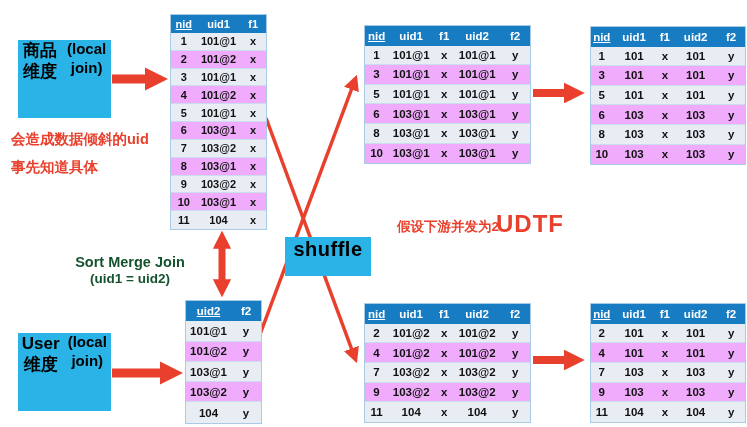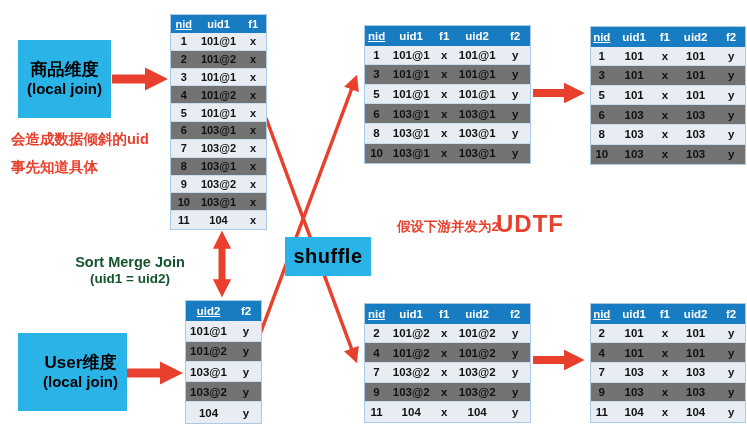--- a/index.html
+++ b/index.html
@@ -3,21 +3,21 @@
 <meta charset="utf-8">
 <style>
   html,body{margin:0;padding:0;background:#fff;}
   #stage{
     position:relative;width:747px;height:427px;overflow:hidden;background:#fff;
     font-family:"Liberation Sans","DejaVu Sans",sans-serif;font-weight:bold;
   }
   
   .table{
     position:absolute;display:flex;flex-direction:column;
-    border:1px solid #a9cbe5;background:#737373;box-sizing:border-box;
+    border:1px solid #a9cbe5;background:#f0abfc;box-sizing:border-box;
     --rh:19.6px;
   }
   .trow{display:flex;height:var(--rh);align-items:center;border-bottom:1px solid #cadded;box-sizing:border-box;}
   .trow:last-child{border-bottom:none;}
   .trow.shade{background:#e8edf4;}
   .trow.thead{background:#187cc3;color:#fff;border-bottom:none;}
   .tcell{display:block;text-align:center;font-size:11.5px;color:#111;box-sizing:border-box;white-space:nowrap;}
   .thead .tcell{color:#fff;}
   .thead .tcell:first-child{text-decoration:underline;}
   .cols3 .tcell:nth-child(1){width:27%;}
@@ -32,25 +32,25 @@
   .cols5 .tcell:nth-child(5){width:18%;}
   #t-product{left:170px;top:14px;width:97px;--rh:17.85px;z-index:2;}
   #t-product .tcell{font-size:11px;}
   #t-user{left:185px;top:300px;width:77px;--rh:20.3px;z-index:2;}
   #t-mid-top{left:364px;top:25px;width:167px;--rh:19.6px;z-index:2;}
   #t-right-top{left:590px;top:26px;width:156px;--rh:19.6px;z-index:2;}
   #t-mid-bottom{left:364px;top:303px;width:167px;--rh:19.7px;z-index:2;}
   #t-right-bottom{left:590px;top:303px;width:156px;--rh:19.7px;z-index:2;}
   
   .cyanbox{
-    position:absolute;background:#29b3e6;color:#000;display:flex;flex-direction:column;
+    position:absolute;background:#29b3e6;color:#000;display:flex;flex-direction:row;
     justify-content:center;text-align:center;line-height:1.25;z-index:3;
   }
   #box-product{left:18px;top:40px;width:93px;height:78px;font-size:17px;}
-  #box-user{left:18px;top:333px;width:93px;height:78px;font-size:17px;padding-left:16px;}
+  #box-user{left:18px;top:333px;width:93px;height:78px;font-size:17px;}
   .cyanbox .sub{font-size:15px;}
   #box-shuffle{left:285px;top:205px;width:86px;height:39px;font-size:20px;letter-spacing:.5px;margin-top:32px;}
   
   .red{color:#e8402c;position:absolute;z-index:3;}
   #premise{left:11px;top:125px;font-size:14.5px;line-height:1.95;}
   #smj{left:60px;top:253px;width:140px;text-align:center;color:#14532d;font-size:14.5px;line-height:1.25;z-index:3;position:absolute;}
   #smj .sub{font-size:13.5px;}
   #downstream{left:397px;top:218px;font-size:13.5px;}
   #udtf{left:496px;top:210px;font-size:24px;letter-spacing:1px;}
   

